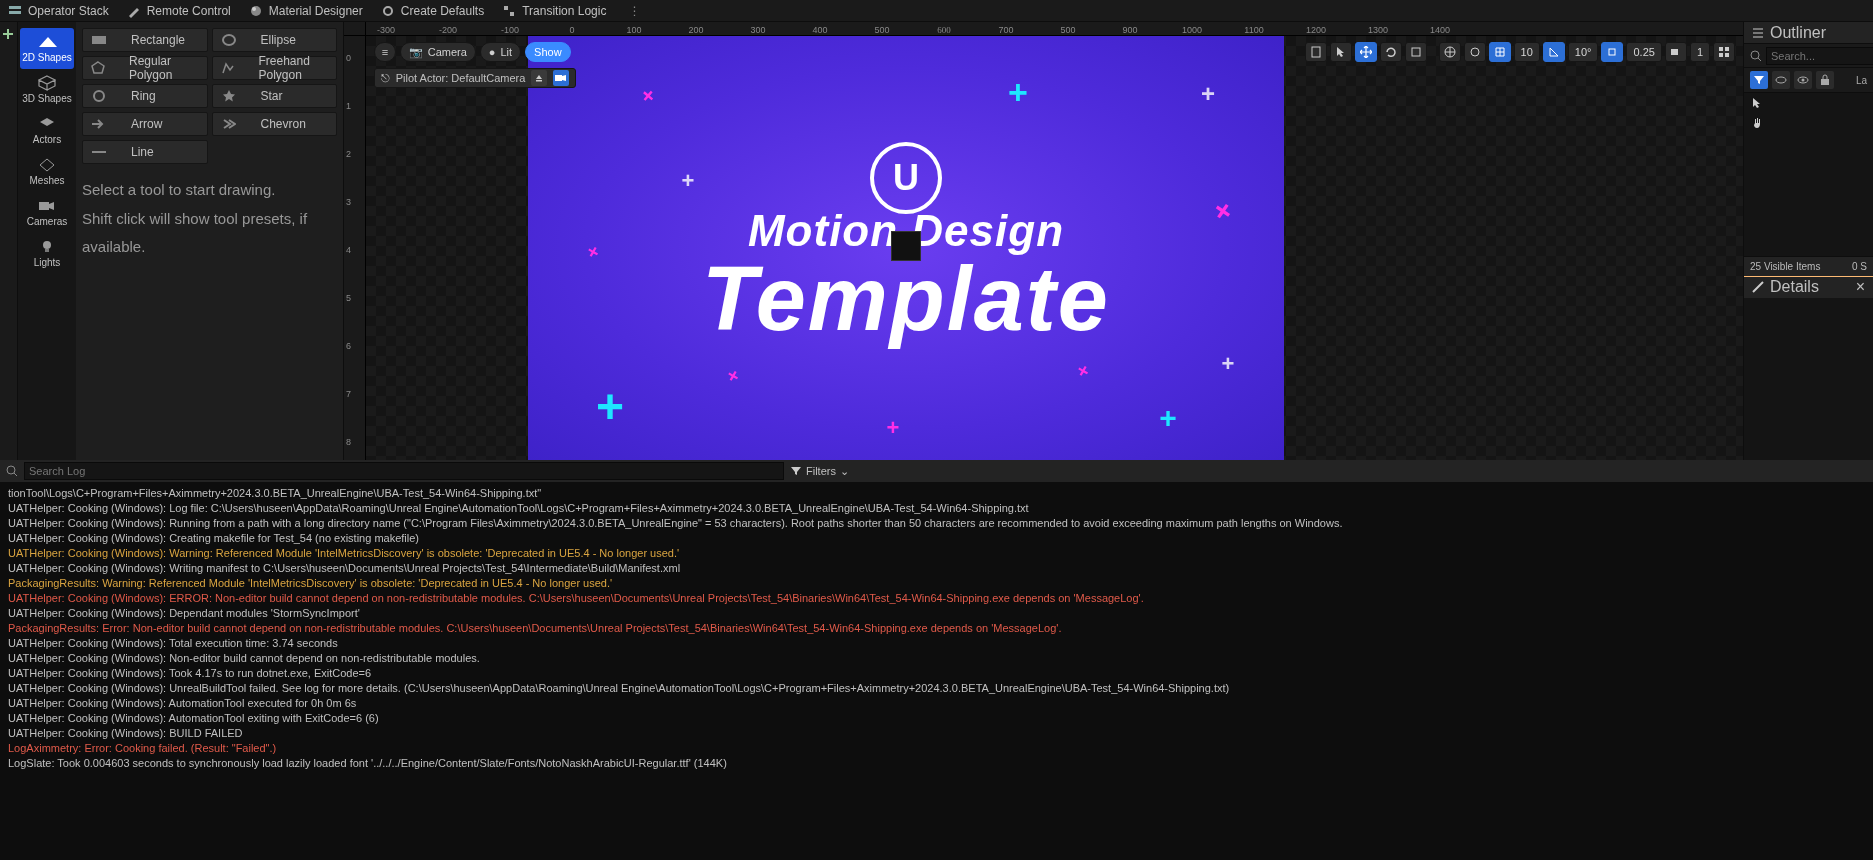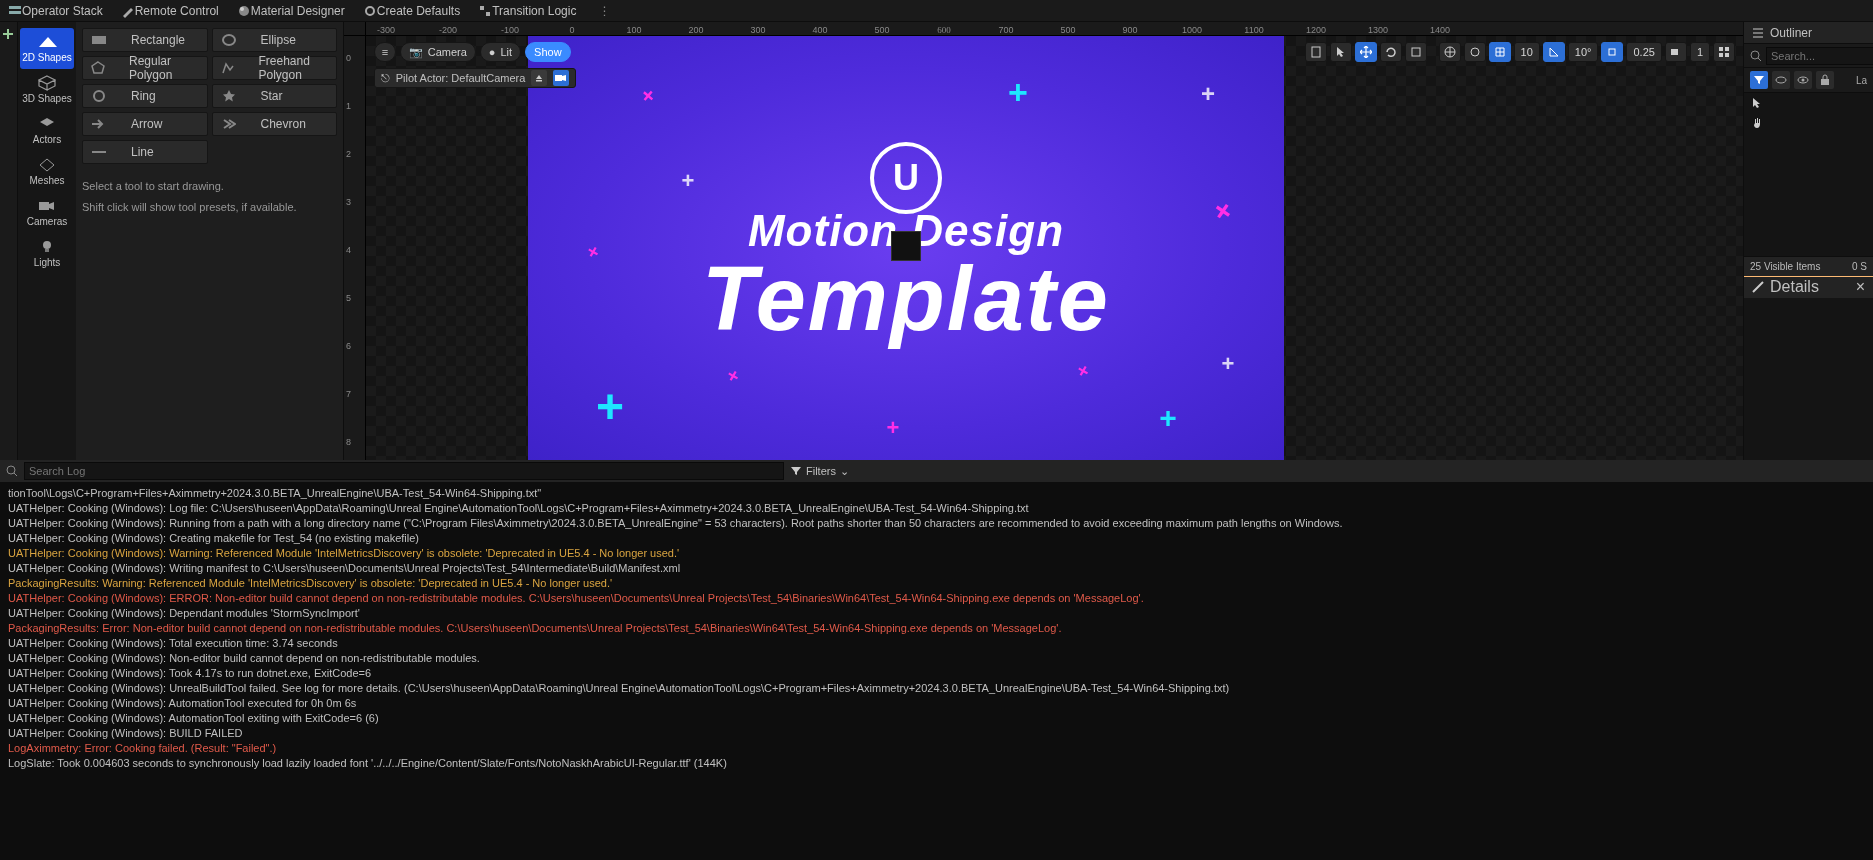--- a/index.html
+++ b/index.html
@@ -1,20 +1,20 @@
 <!DOCTYPE html>
 <html><head>
 <meta charset="utf-8">
 <style>
 * { margin: 0; padding: 0; box-sizing: border-box; font-family: "Segoe UI", Arial, sans-serif; }
 body { background: #1a1a1a; color: #c0c0c0; width: 1873px; height: 860px; overflow: hidden; font-size: 12px; }
 
 
 .top-menu { height: 22px; background: #1a1a1a; display: flex; align-items: center; padding: 0 8px; gap: 18px; border-bottom: 1px solid #0d0d0d; }
-.top-menu-item { display: flex; align-items: center; color: #c0c0c0; cursor: pointer; }
+.top-menu-item { display: flex; align-items: center; gap: 6px; color: #c0c0c0; cursor: pointer; }
 .top-menu-icon { width: 14px; height: 14px; display: inline-flex; align-items: center; justify-content: center; }
 .menu-more { color: #888; cursor: pointer; padding: 0 4px; }
 
 
 .main-row { display: flex; height: 438px; }
 
 
 .vtool { width: 18px; background: #1a1a1a; border-right: 1px solid #0d0d0d; display:flex; flex-direction:column; align-items:center; padding-top:6px; gap:4px;}
 .vtool .vbtn { width:14px; height:14px; }
 
@@ -22,21 +22,21 @@
 .mode-col { width: 58px; background: #161616; display: flex; flex-direction: column; align-items: center; padding-top: 6px; }
 .mode-item { width: 54px; display: flex; flex-direction: column; align-items: center; justify-content: center; padding: 6px 0; cursor: pointer; font-size: 10px; color: #c0c0c0; gap: 2px; border-radius: 3px; }
 .mode-item.active { background: #1d4ed8; color: #fff; }
 .mode-ico { width: 20px; height: 16px; display: flex; align-items: center; justify-content: center; }
 
 
 .shape-panel { width: 268px; background: #1e1e1e; border-right: 1px solid #0d0d0d; padding: 6px; }
 .shape-grid { display: grid; grid-template-columns: 1fr 1fr; gap: 4px; }
 .shape-btn { height: 24px; background: #2a2a2a; border: 1px solid #151515; display: flex; align-items: center; gap: 24px; padding: 0 8px; color: #c0c0c0; cursor: pointer; border-radius: 2px; }
 .shape-btn .sic { width: 16px; display:flex; align-items:center; justify-content:center; }
-.shape-hint { margin-top: 12px; font-size: 11px; color: #989898; line-height: 1.9; }
+.shape-hint { margin-top: 12px; font-size: 15px; color: #989898; line-height: 1.9; }
 
 
 .viewport-wrap { flex: 1; background: #0a0a0a; position: relative; display:flex; }
 .ruler-corner { position:absolute; left:0; top:0; width:22px; height:14px; background:#1a1a1a; border-right:1px solid #000; border-bottom:1px solid #000; }
 .ruler-h { position:absolute; left:22px; right:0; top:0; height:14px; background:#1a1a1a; border-bottom:1px solid #000; color:#888; font-size:9px; display:flex; align-items:flex-end; }
 .ruler-h span { position:absolute; transform:translateX(-50%); }
 .ruler-v { position:absolute; left:0; top:14px; bottom:0; width:22px; background:#1a1a1a; border-right:1px solid #000; color:#888; font-size:9px; }
 .ruler-v span { position:absolute; left:2px; transform:translateY(-50%); }
 .viewport-inner { position:absolute; left:22px; top:14px; right:0; bottom:0; background-image: repeating-conic-gradient(#1a1a1a 0 25%, #141414 0 50%); background-size: 20px 20px; }
 
@@ -61,21 +61,21 @@
 .plus.mag { color:#ff2ee6; }
 .plus.cy { color:#1ee6ff; }
 .plus.wh { color:#fff; opacity:.8; }
 .title1 { position:absolute; left:50%; top:170px; transform:translateX(-50%); color:#fff; font-size:44px; font-style:italic; font-weight:800; letter-spacing:1px;}
 .title2 { position:absolute; left:50%; top:212px; transform:translateX(-50%); color:#fff; font-size:90px; font-style:italic; font-weight:900; letter-spacing:2px;}
 .logo-circ { position:absolute; left:50%; top:106px; transform:translateX(-50%); width:72px; height:72px; border:4px solid #fff; border-radius:50%; display:flex; align-items:center; justify-content:center; color:#fff; font-size:36px; font-weight:800;}
 .cam-giz { position:absolute; left:50%; top:210px; transform:translate(-50%,-50%); width:30px; height:30px; background:#111; border:1px solid #333; }
 
 
 .right-col { width: 130px; background:#1a1a1a; border-left:1px solid #0d0d0d; display:flex; flex-direction:column; }
-.panel-tab { height:22px; display:flex; align-items:center; gap:6px; padding:0 8px; background:#232323; border-bottom:1px solid #0d0d0d; font-size:12px;}
+.panel-tab { height:22px; display:flex; align-items:center; gap:6px; padding:0 8px; background:#232323; border-bottom:1px solid #0d0d0d; font-size:16px;}
 .search-row { display:flex; align-items:center; height:24px; padding:2px 6px; gap:4px; border-bottom:1px solid #0d0d0d;}
 .search-row input { flex:1; background:#151515; border:1px solid #0a0a0a; color:#888; height:18px; font-size:11px; padding:0 4px; }
 .tbar { display:flex; gap:4px; padding:3px 6px; border-bottom:1px solid #0d0d0d; align-items:center;}
 .tbar .tb { width:18px; height:18px; background:#2b2b2b; display:flex; align-items:center; justify-content:center; border-radius:2px; cursor:pointer; }
 .tbar .tb.on { background:#2c6fd6; }
 .list-area { flex:1; background:#141414; }
 .list-row { display:flex; align-items:center; height:20px; padding-left:8px; gap:6px; color:#b0b0b0; font-size:11px; }
 .ft-row { height:20px; border-top:1px solid #0d0d0d; display:flex; align-items:center; justify-content:space-between; padding:0 6px; background:#232323; font-size:10px; color:#bbb;}
 .details-hdr { height:22px; background:#232323; display:flex; align-items:center; padding:0 8px; gap:6px; border-top:1px solid #fdba74; font-size:16px;}
 .details-hdr .x { margin-left:auto; cursor:pointer; }

